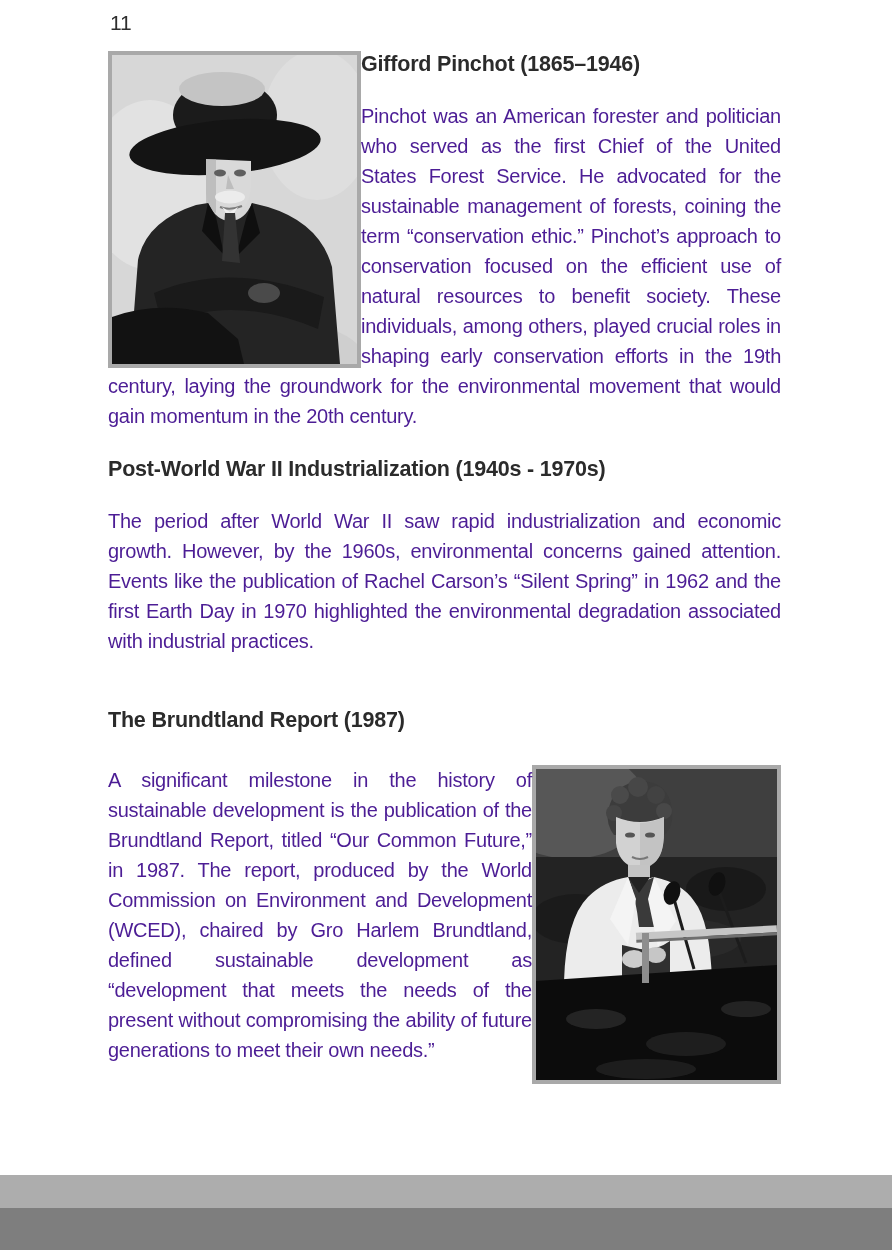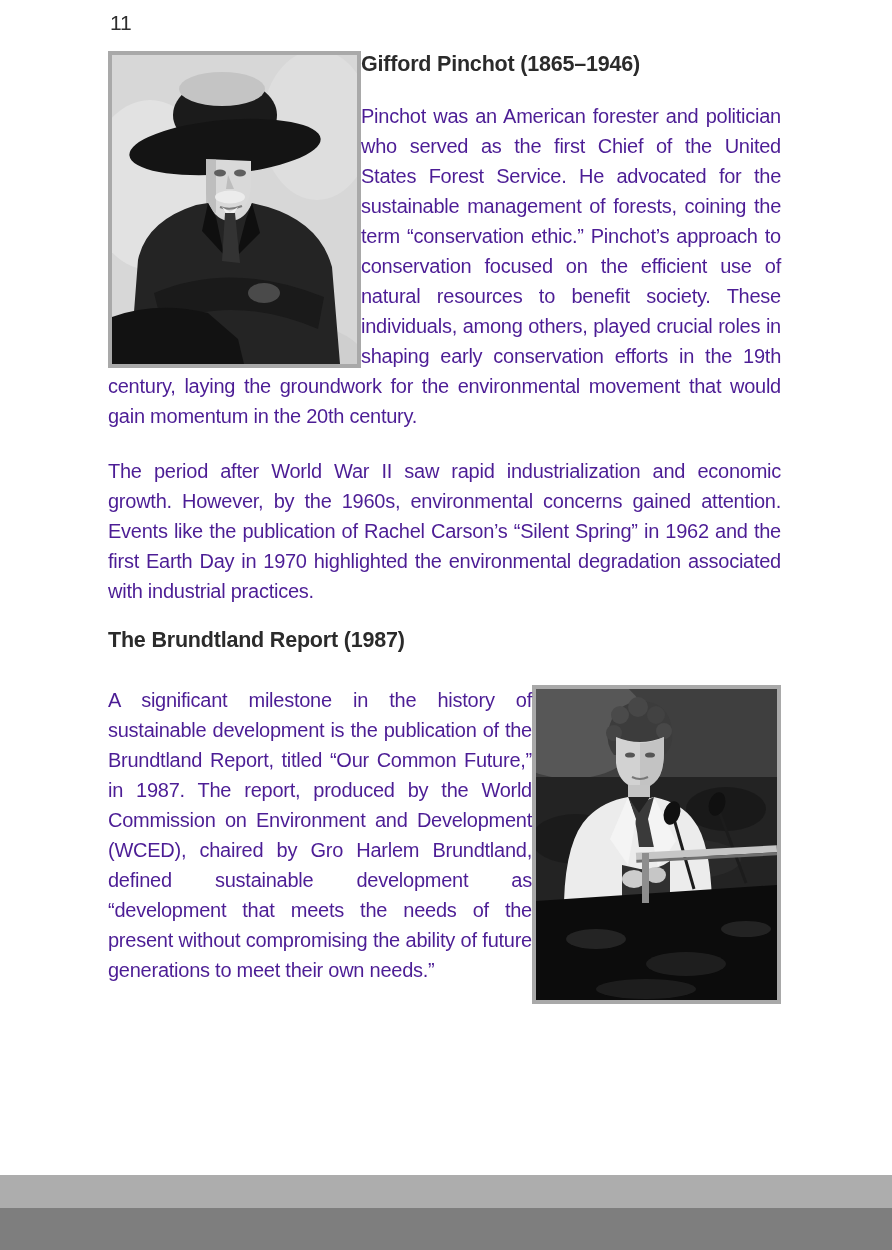--- a/index.html
+++ b/index.html
@@ -49,21 +49,21 @@
   .sec-pinchot { margin-top: 15px; }
   .photo-left {
     float: left;
     width: 253px;
     height: 317px;
     margin: 3px 20px 16px 0;
   }
   .sec-pinchot p { margin-top: 24px; }
   .sec-postwar { margin-top: 25px; }
   .sec-postwar p { margin-top: 24px; }
-  .sec-brundtland { margin-top: 21px; }
+  .sec-brundtland { margin-top: 51px; }
   .sec-brundtland h2 { margin-bottom: 32px; }
   .photo-right {
     float: right;
     width: 249px;
     height: 319px;
     margin: 0 0 12px 22px;
   }
   .footer-bar { position: absolute; left: 0; right: 0; }
   .footer-bar.light { bottom: 42px; height: 33px; }
   .footer-bar.dark { bottom: 0; height: 42px; }
@@ -104,20 +104,21 @@
           <path d="M42,238 Q120,205 212,242 L206,274 Q120,238 50,270 Z" fill="#1a1a1a"></path>
           <ellipse cx="152" cy="238" rx="16" ry="10" fill="#b9b9b9" opacity="0.3"></ellipse>
           <path d="M0,309 L0,262 Q45,246 96,258 L126,284 L132,309 Z" fill="#121212"></path>
         </svg>
       </figure>
       <h2>Gifford Pinchot (1865–1946)</h2>
       <p>Pinchot was an American forester and politician who served as the first Chief of the United States Forest Service. He advocated for the sustainable management of forests, coining the term “conservation ethic.” Pinchot’s approach to conservation focused on the efficient use of natural resources to benefit society. These individuals, among others, played crucial roles in shaping early conservation efforts in the 19th century, laying the groundwork for the environmental movement that would gain momentum in the 20th century.</p>
     </section>
 
     <section class="sec sec-postwar">
+      <h2>Post-World War II Industrialization (1940s - 1970s)</h2>
       <p>The period after World War II saw rapid industrialization and economic growth. However, by the 1960s, environmental concerns gained attention. Events like the publication of Rachel Carson’s “Silent Spring” in 1962 and the first Earth Day in 1970 highlighted the environmental degradation associated with industrial practices.</p>
     </section>
 
     <section class="sec sec-brundtland">
       <h2>The Brundtland Report (1987)</h2>
       <figure class="photo photo-right" title="Black-and-white photograph of Gro Harlem Brundtland speaking at a podium with microphones">
         <svg viewBox="0 0 241 311" preserveAspectRatio="none">
           <rect width="241" height="311" fill="#3f3f3f"></rect>
           <ellipse cx="35" cy="35" rx="75" ry="55" fill="#575757"></ellipse>
           <rect y="88" width="241" height="125" fill="#232323"></rect>

